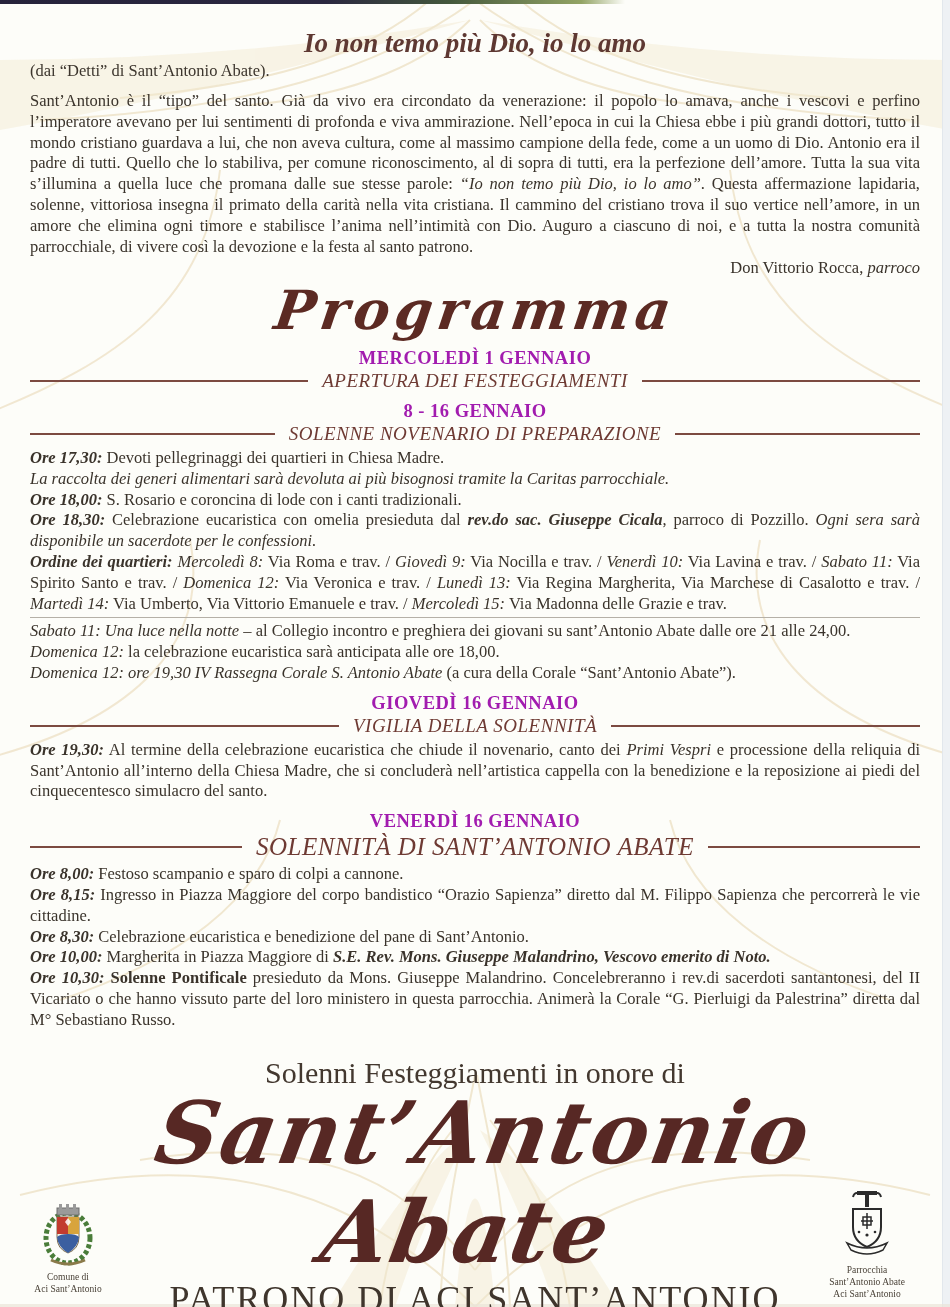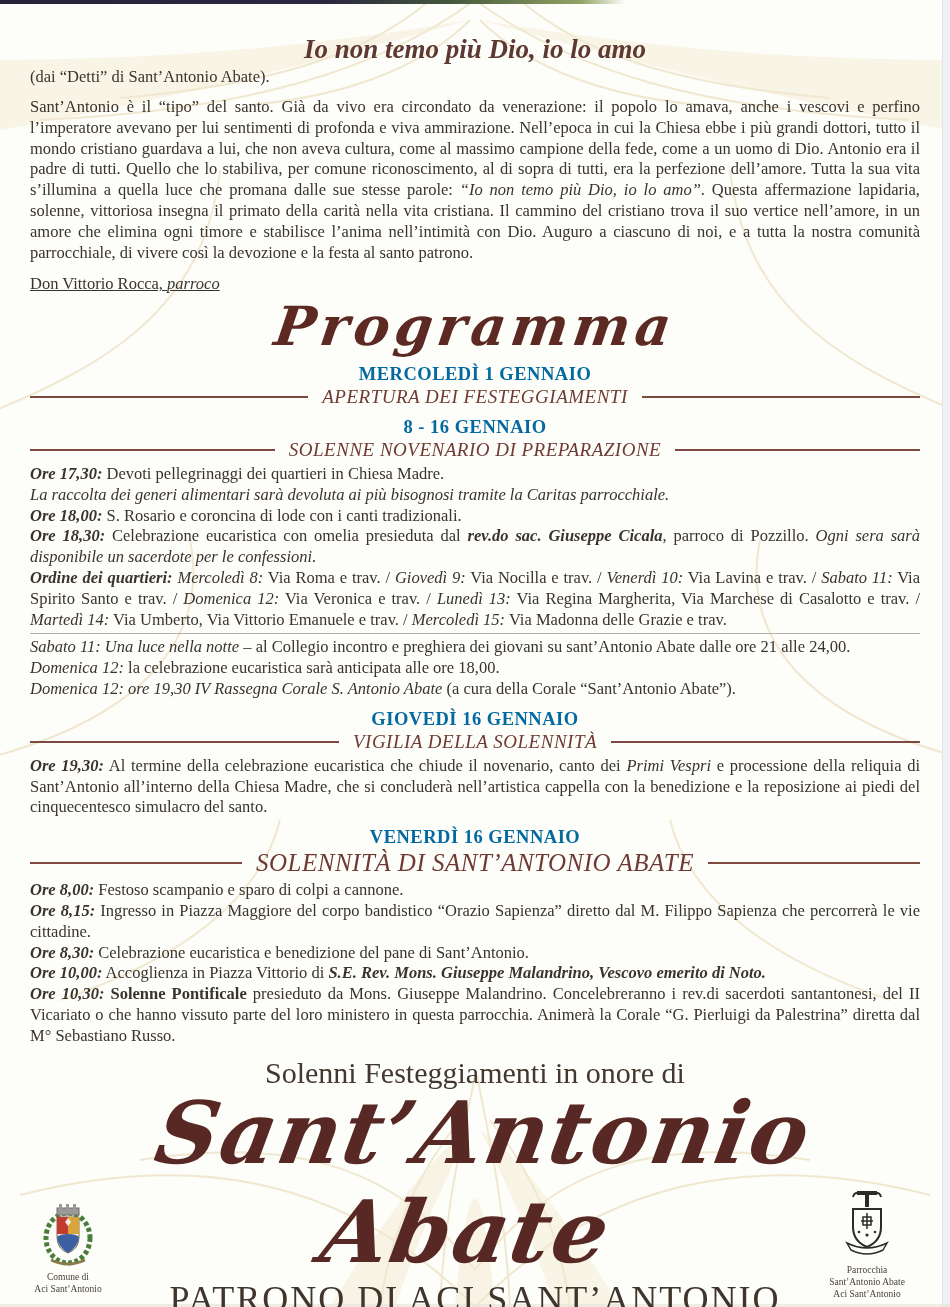--- a/index.html
+++ b/index.html
@@ -9,38 +9,38 @@
     font-family:"Liberation Serif","DejaVu Serif",serif;
     color:#3a332b;
   }
   .bg{position:absolute;inset:0;pointer-events:none;}
   
   .scan-top{position:absolute;top:0;left:0;width:625px;height:4px;
     background:linear-gradient(90deg,#26233b 0%,#2a2740 52%,#44583c 72%,#93a465 93%,rgba(147,164,101,0) 100%);}
   .scan-right{position:absolute;top:0;right:0;bottom:0;width:7px;background:#eef1f4;border-left:1px solid #e2e7ec;}
   .scan-bottom{position:absolute;left:0;right:0;bottom:0;height:3px;background:#e9e4d8;opacity:.7;}
 
-  .content{position:absolute;top:24px;left:30px;width:890px;height:1050px;overflow:hidden;}
+  .content{position:absolute;top:18px;left:30px;width:890px;height:1050px;overflow:hidden;}
 
   .quote-title{text-align:center;font-style:italic;font-size:27px;color:#5e3832;margin:10px 0 2px;}
   .quote-source{text-align:left;font-size:16.5px;color:#3c352d;margin:0 0 10px;}
 
   .intro{font-size:16.5px;line-height:20.8px;text-align:justify;margin:0;}
-  .signature{font-size:16.5px;margin:11px 0 0;text-decoration:underline;}
+  .signature{text-align:right;font-size:16.5px;margin:1px 0 0;}
 
   .program-script{
     text-align:center;margin:4px 0 0;
   }
   .program-script span{
     display:inline-block;font-family:"DejaVu Serif",serif;font-style:italic;font-weight:bold;
     font-size:54px;color:#5c2a23;letter-spacing:5px;transform:skewX(-8deg);line-height:1.05;
   }
 
   .section{margin-top:9px;}
-  .day-header{text-align:center;font-weight:bold;font-size:18.5px;color:#0369a1;letter-spacing:.5px;margin:0 0 1px;}
+  .day-header{text-align:center;font-weight:bold;font-size:18.5px;color:#a21caf;letter-spacing:.5px;margin:0 0 1px;}
   .sub-row{display:flex;align-items:center;gap:14px;margin:0 0 3px;}
   .sub-rule{flex:1;height:2px;background:#7c4a41;}
   .sub-text{font-style:italic;color:#6e3a33;font-size:19px;letter-spacing:.5px;white-space:nowrap;}
   .sub-text.large{font-size:25px;}
 
   .event-line{font-size:16.5px;line-height:20.8px;text-align:justify;margin:0;}
   .seg-b{font-weight:bold;}
   .seg-i{font-style:italic;}
   .seg-bi{font-weight:bold;font-style:italic;}
   .divider{border:none;border-top:1px solid #b5b0a7;margin:3px -30px 3px -30px;}
@@ -146,21 +146,21 @@
       <section class="section">
         <div class="day-header">VENERDÌ 16 GENNAIO</div>
         <div class="sub-row">
           <div class="sub-rule"></div>
           <div class="sub-text large">SOLENNITÀ DI SANT’ANTONIO ABATE</div>
           <div class="sub-rule"></div>
         </div>
         <p class="event-line"><span class="seg-bi">Ore 8,00:</span><span> Festoso scampanio e sparo di colpi a cannone.</span></p>
         <p class="event-line"><span class="seg-bi">Ore 8,15:</span><span> Ingresso in Piazza Maggiore del corpo bandistico “Orazio Sapienza” diretto dal M. Filippo Sapienza che percorrerà le vie cittadine.</span></p>
         <p class="event-line"><span class="seg-bi">Ore 8,30:</span><span> Celebrazione eucaristica e benedizione del pane di Sant’Antonio.</span></p>
-        <p class="event-line"><span class="seg-bi">Ore 10,00:</span><span> Accoglienza in Piazza Vittorio di </span><span class="seg-bi">S.E. Rev. Mons. Giuseppe Malandrino, Vescovo emerito di Noto.</span></p>
+        <p class="event-line"><span class="seg-bi">Ore 10,00:</span><span> Margherita in Piazza Maggiore di </span><span class="seg-bi">S.E. Rev. Mons. Giuseppe Malandrino, Vescovo emerito di Noto.</span></p>
         <p class="event-line"><span class="seg-bi">Ore 10,30:</span><span> </span><span class="seg-b">Solenne Pontificale</span><span> presieduto da Mons. Giuseppe Malandrino. Concelebreranno i rev.di sacerdoti santantonesi, del II Vicariato o che hanno vissuto parte del loro ministero in questa parrocchia. Animerà la Corale “G. Pierluigi da Palestrina” diretta dal M° Sebastiano Russo.</span></p>
       </section>
     </div>
 </div>
 
 <div class="footer">
   <p class="footer-line1">Solenni Festeggiamenti in onore di</p>
   <div class="footer-script"><span>Sant’Antonio Abate</span></div>
   <p class="footer-line2">PATRONO DI ACI SANT’ANTONIO</p>
 

